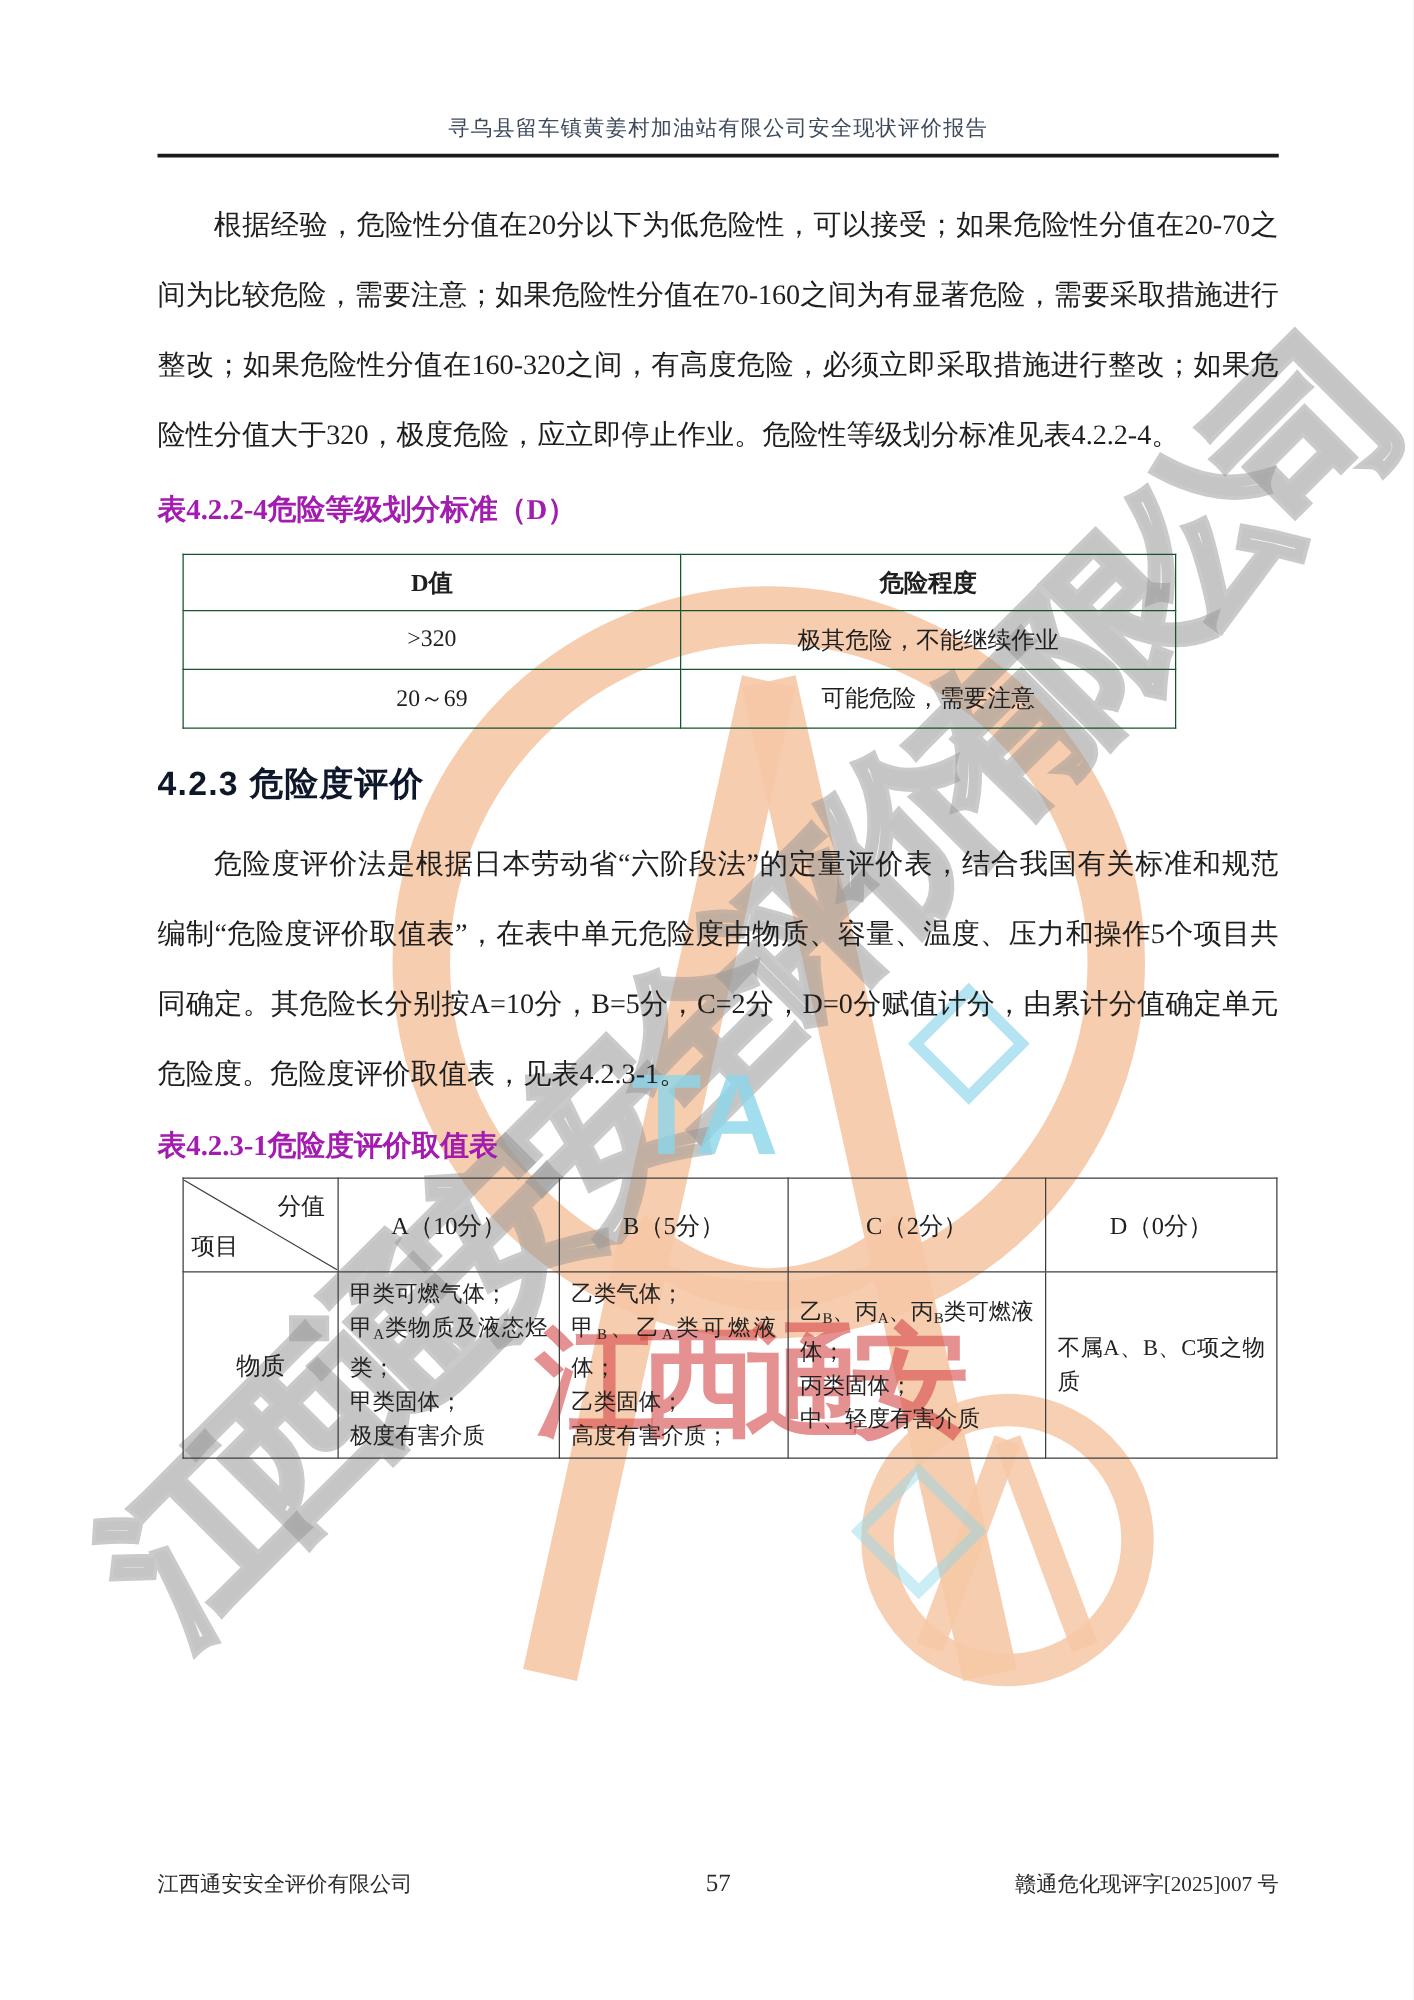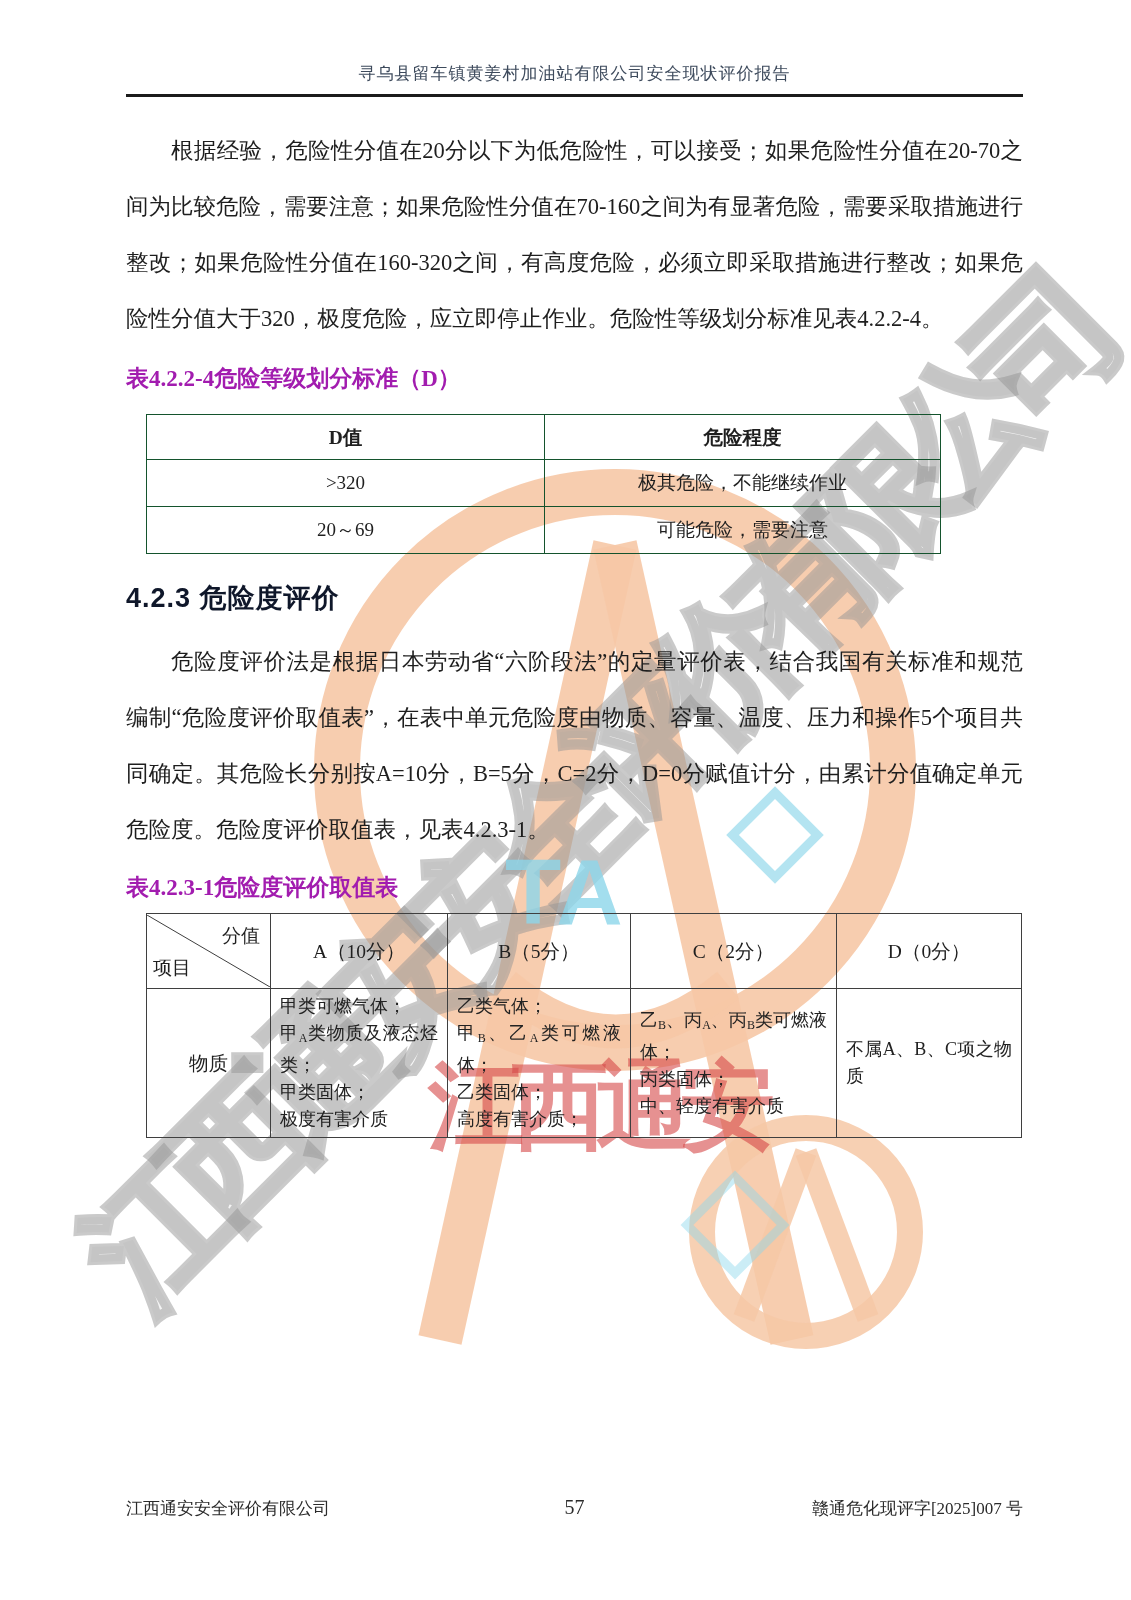--- a/index.html
+++ b/index.html
@@ -26,21 +26,21 @@
     font-family:"Liberation Sans","DejaVu Sans",sans-serif; font-weight:bold;
     font-size:96px; letter-spacing:-12px; color:rgba(214,72,72,0.60);
   }
   .wm-blue {
     position:absolute; left:505px; top:846px; white-space:nowrap; line-height:1;
     font-family:"Liberation Sans","DejaVu Sans",sans-serif; font-weight:bold;
     font-size:92px; letter-spacing:2px; color:rgba(140,214,234,0.80);
   }
 
   
-  .content { position:relative; z-index:1; padding:62px 108px 0 126px; }
+  .content { position:relative; z-index:1; padding:91px 108px 0 126px; }
 
   .header-title {
     text-align:center; font-size:17px; letter-spacing:1px; color:#3d4a5c;
   }
   .header-rule { margin-top:9px; height:3px; background:#1b1b1b; }
 
   .para {
     margin:26px 0 0 0; font-size:22.5px; line-height:56px;
     text-indent:2em; text-align:justify; color:#1e1e1e;
   }

